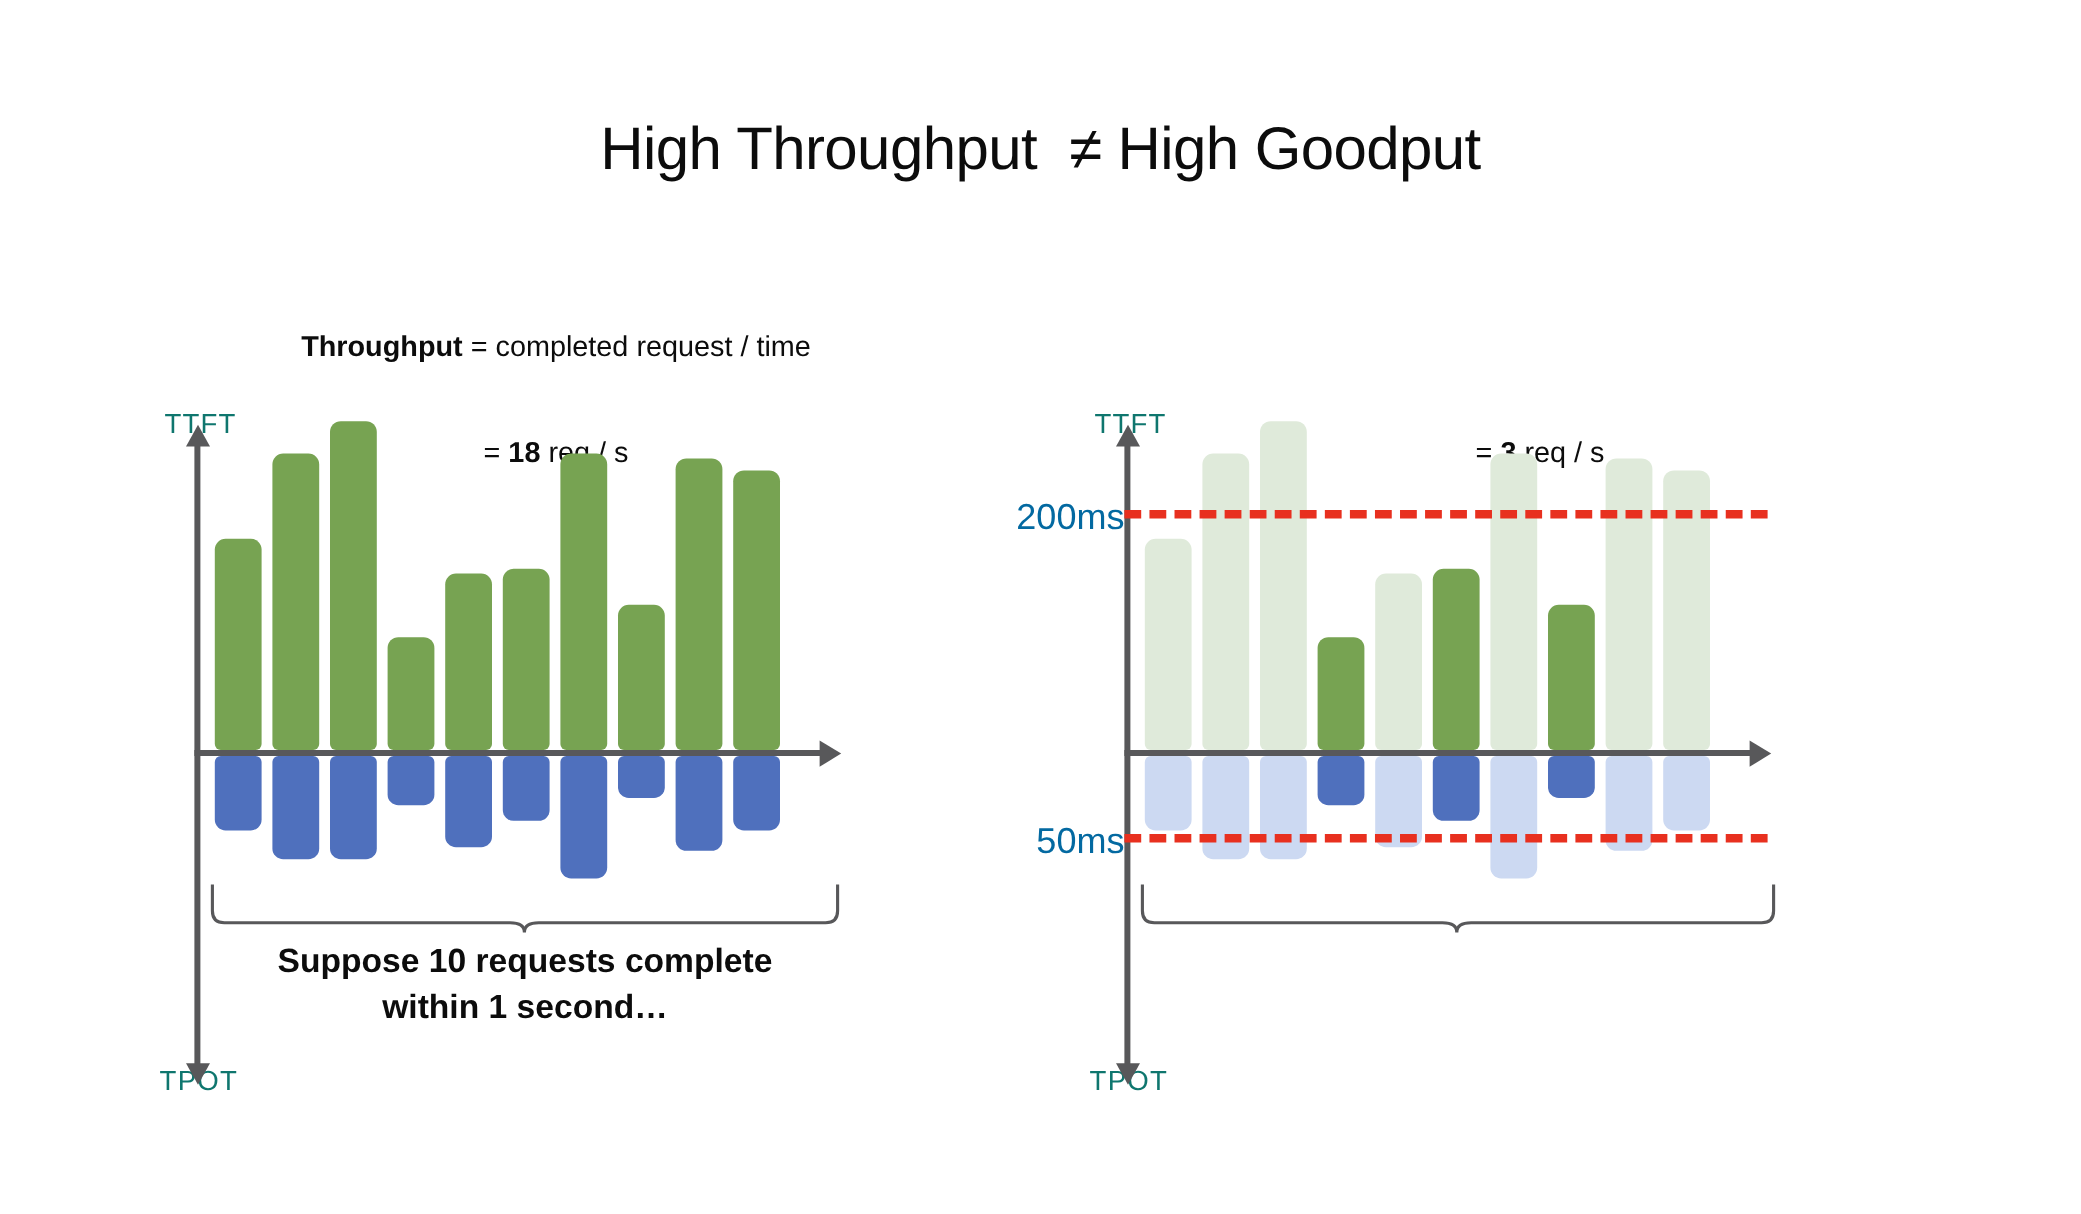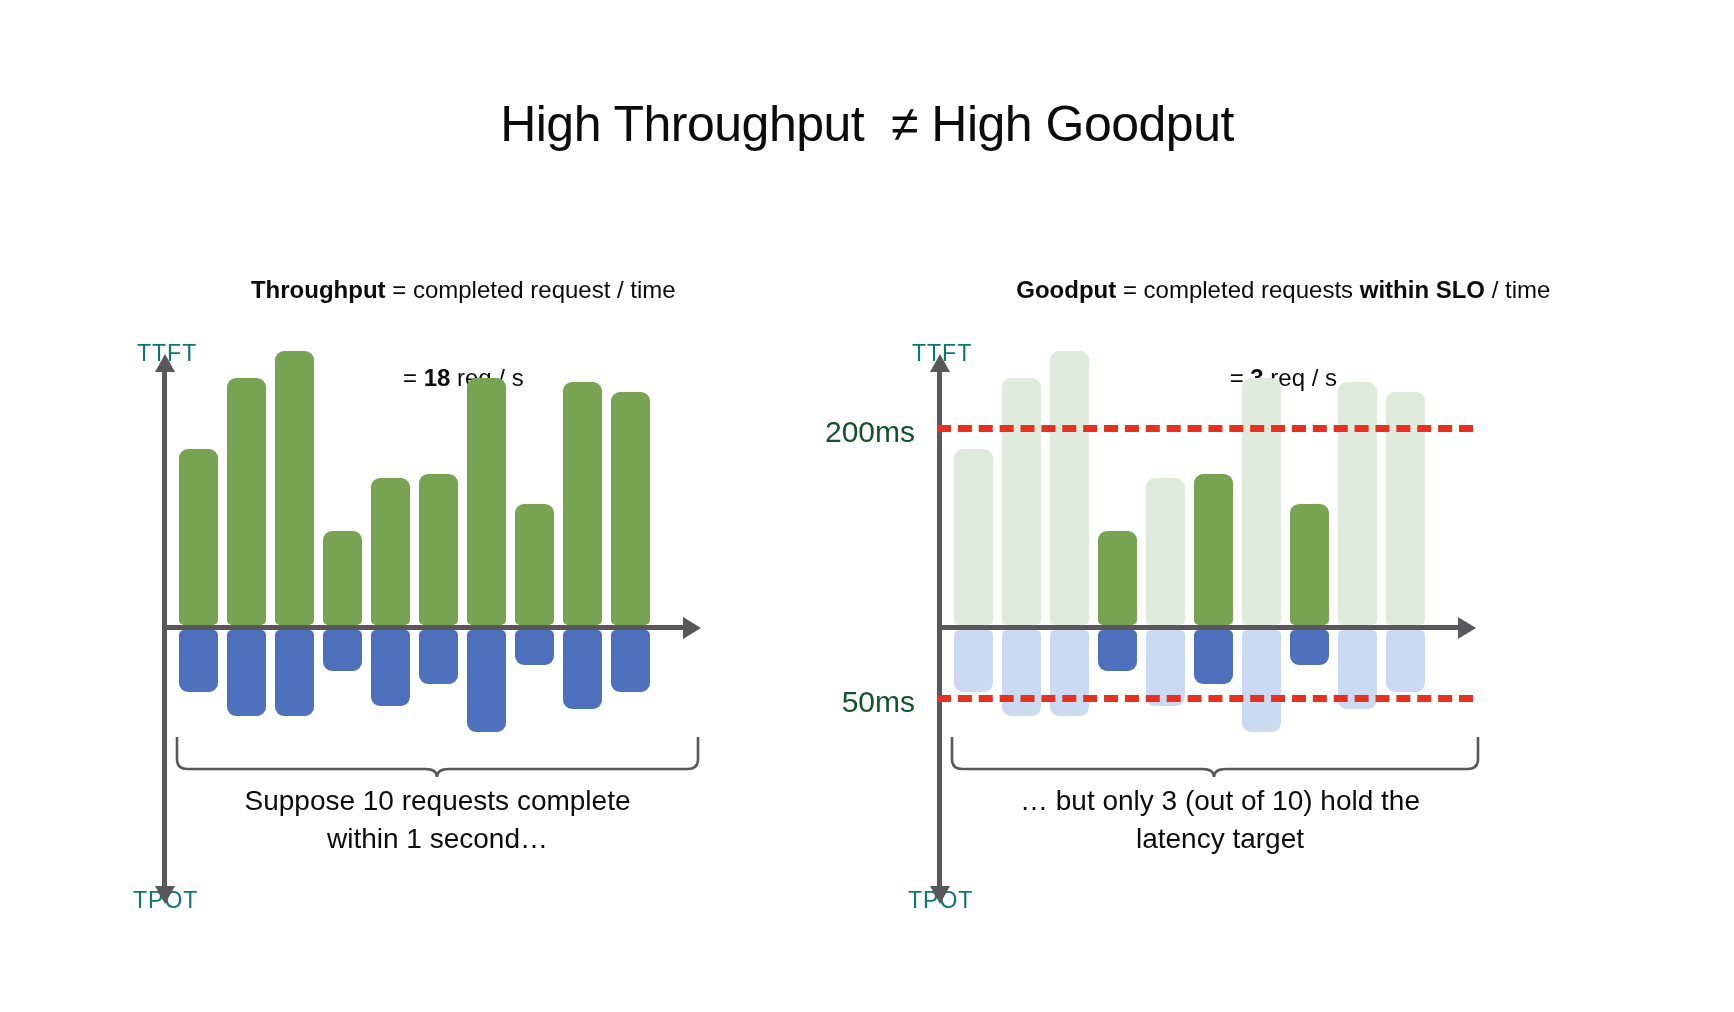--- a/index.html
+++ b/index.html
@@ -127,25 +127,24 @@
   .slo-line {
     position: absolute;
     left: 47px;
     height: 0;
     border-top: 7px dashed #e8301f;
   }
   #chart-goodput .slo-line { width: 536px; }
   .slo-text {
     position: absolute;
     font-size: 30px;
-    color: #14532d;
+    color: #0369a1;
     white-space: nowrap;
     text-align: center;
     right: 100%;
-    padding-right: 22px;
     transform: translateY(-50%);
   }
 
   
   .brace-wrap {
     position: absolute;
     left: 60px;
     top: 395px;
     height: 44px;
   }
@@ -154,20 +153,21 @@
   .brace-wrap svg { display:block; width: 100%; height: 100%; }
 
   .footnote {
     position: absolute;
     top: 442px;
     font-size: 28px;
     line-height: 38px;
     color: #0c0c0c;
     text-align: center;
     white-space: pre-line;
+    font-weight: bold;
   }
   #chart-throughput .footnote { left: 60px; width: 525px; }
   #chart-goodput    .footnote { left: 65px; width: 530px; }
 </style>
 </head>
 <body>
 
 <div id="slide-title">High Throughput  ≠ High Goodput</div>
 
 <div class="panel" id="panel-throughput">
@@ -233,21 +233,21 @@
     </div>
 
     <div class="footnote">Suppose 10 requests complete
 within 1 second…</div>
   </div>
 </div>
 
 <div class="panel" id="panel-goodput">
 
   <div class="panel-caption">
-    <span><b>Goodput</b><span> = completed requests </span><b>within SLO</b><span> / time</span></span><br>
+    <br>
     <span><span>= </span><b>3</b><span> req / s</span></span>
   </div>
 
   <div class="chart" id="chart-goodput">
     <div class="axis-label ttft">TTFT</div>
     <div class="axis-label tpot">TPOT</div>
     <div class="vaxis"></div>
     <div class="haxis"></div>
 
     <div class="bars" id="bars-goodput">
@@ -299,16 +299,14 @@
     <div class="slo-line" id="slo-lower" style="top: 355px;">
       <div class="slo-text">50ms</div>
     </div>
 
     <div class="brace-wrap">
       <svg viewBox="0 0 530 44" preserveAspectRatio="none" aria-hidden="true">
         <path d="M2,2 L2,24 Q2,34 12,34 L252,34 Q264,34 264,42 Q264,34 276,34 L518,34 Q528,34 528,24 L528,2" fill="none" stroke="#58585a" stroke-width="2.6"></path>
       </svg>
     </div>
 
-    <div class="footnote">… but only 3 (out of 10) hold the
-latency target</div>
   </div>
 </div>
 
 </body></html>

